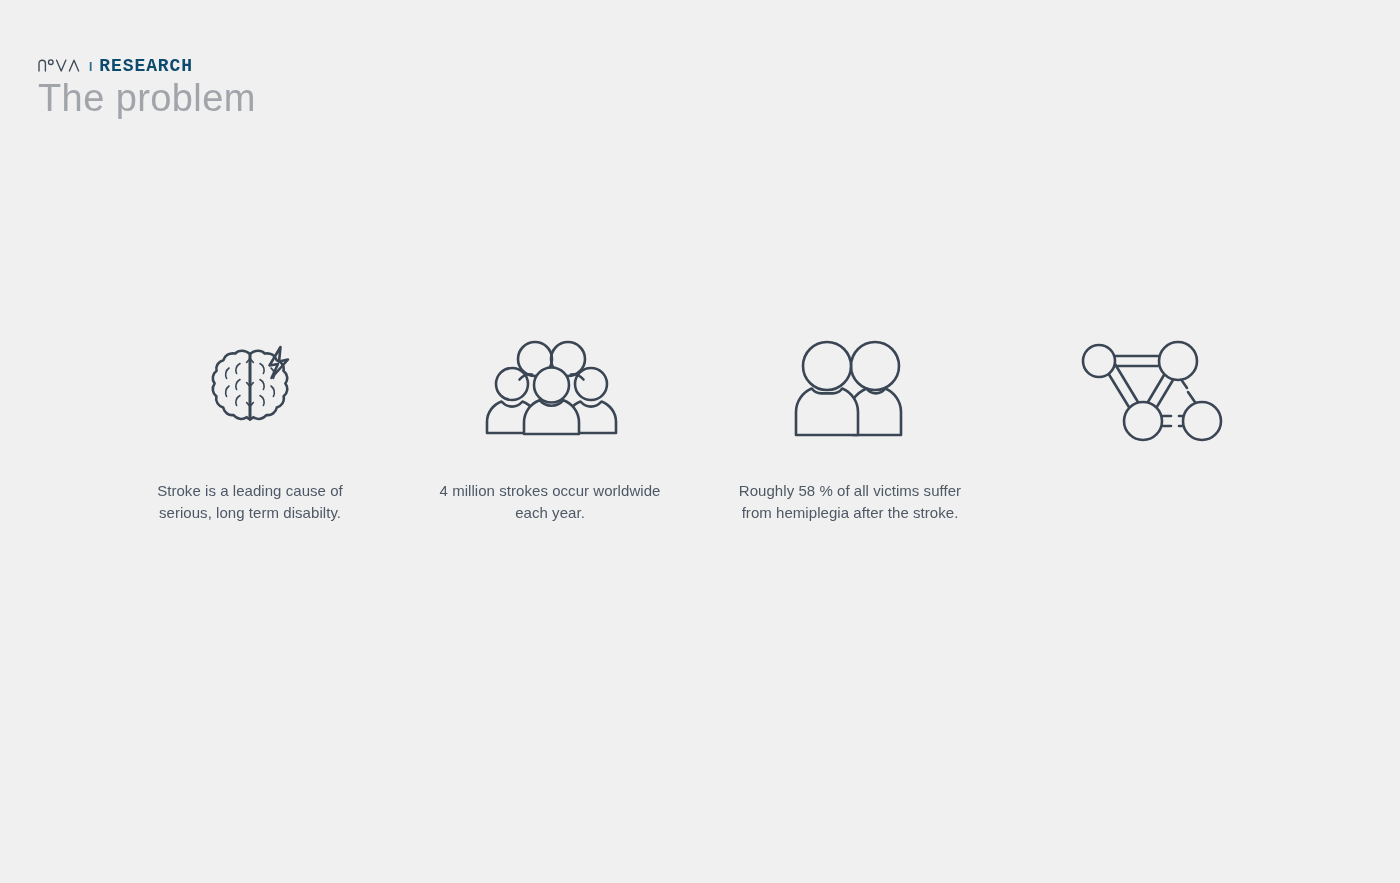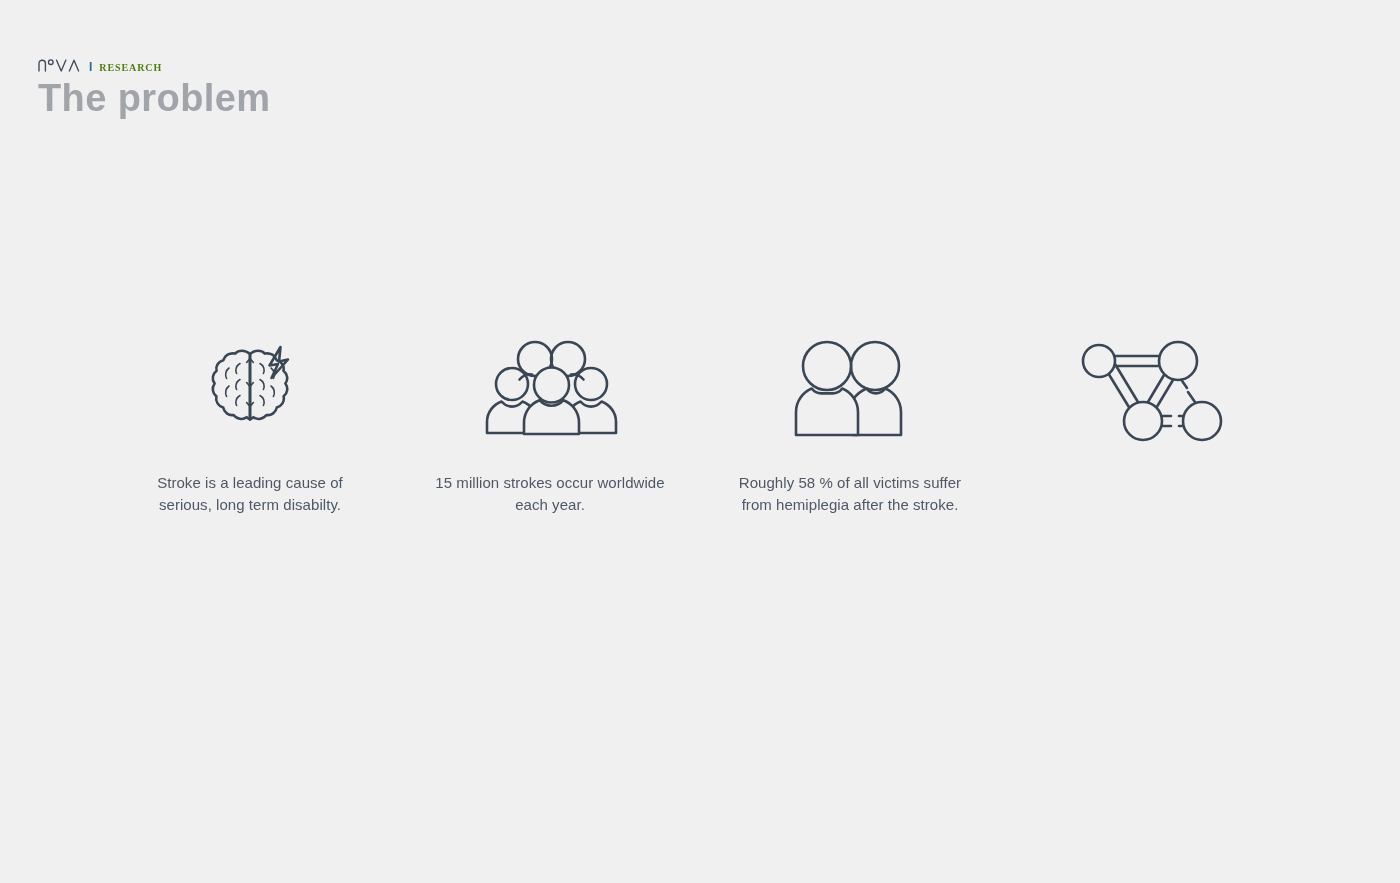--- a/index.html
+++ b/index.html
@@ -44,33 +44,33 @@
   .brand-sep {
     font-family: "Liberation Sans", sans-serif;
     font-size: 12px;
     color: #2c6a93;
     font-weight: 600;
     letter-spacing: 0px;
     position: relative;
     top: -1px;
   }
   .brand-research {
-    font-family: Liberation Serif, serif;
-    font-size: 10px;
+    font-family: Liberation Mono, monospace;
+    font-size: 18px;
     font-weight: 700;
     letter-spacing: 0.9px;
-    color: #4d7c0f;
+    color: #0c4a6e;
     position: relative;
     top: -1px;
   }
   .page-title {
     margin-top: 3px;
     font-family: "Liberation Sans", sans-serif;
     font-size: 38px;
-    font-weight: 700;
+    font-weight: 400;
     letter-spacing: 0.4px;
     color: #a1a5aa;
     line-height: 1.12;
     white-space: nowrap;
   }
 
   
   .cards {
     position: absolute;
     left: 100px;
@@ -90,21 +90,21 @@
     height: 104px;
     display: flex;
     align-items: center;
     justify-content: center;
   }
   .card-icon svg {
     display: block;
     overflow: visible;
   }
   .card-caption {
-    margin-top: 32px;
+    margin-top: 40px;
     width: 240px;
     text-align: center;
     font-family: "Liberation Sans", sans-serif;
     font-size: 15px;
     line-height: 21.5px;
     color: #4e5864;
     letter-spacing: 0.05px;
   }
 
   .stroke-ico {
@@ -233,21 +233,21 @@
                    C134.5 68.5 141 76 141 86 L141 97 Z"></path>
 
           <circle cx="76.5" cy="49" r="17.5" fill="#f0f0f1"></circle>
           <path d="M49 98 L49 86.5 C49 75.5 56 67.5 64.5 64.2
                    C67.7 67.8 71.9 69.8 76.5 69.8
                    C81.1 69.8 85.3 67.8 88.5 64.2
                    C97 67.5 104 75.5 104 86.5 L104 98 Z" fill="#f0f0f1"></path>
         </g>
       </svg>
     </div>
-    <div class="card-caption">15 million strokes occur worldwide each year.</div>
+    <div class="card-caption">4 million strokes occur worldwide each year.</div>
   </div>
 
   <div class="card">
     <div class="card-icon">
       <svg width="152" height="104" viewBox="0 0 152 104">
         <g class="stroke-ico">
 
           <circle cx="101" cy="30" r="24"></circle>
           <path d="M79 99 L79 63.5 C82.5 58.5 87 54.8 92.5 52.5
                    C94.8 55.6 98.1 57.4 101.8 57.4

